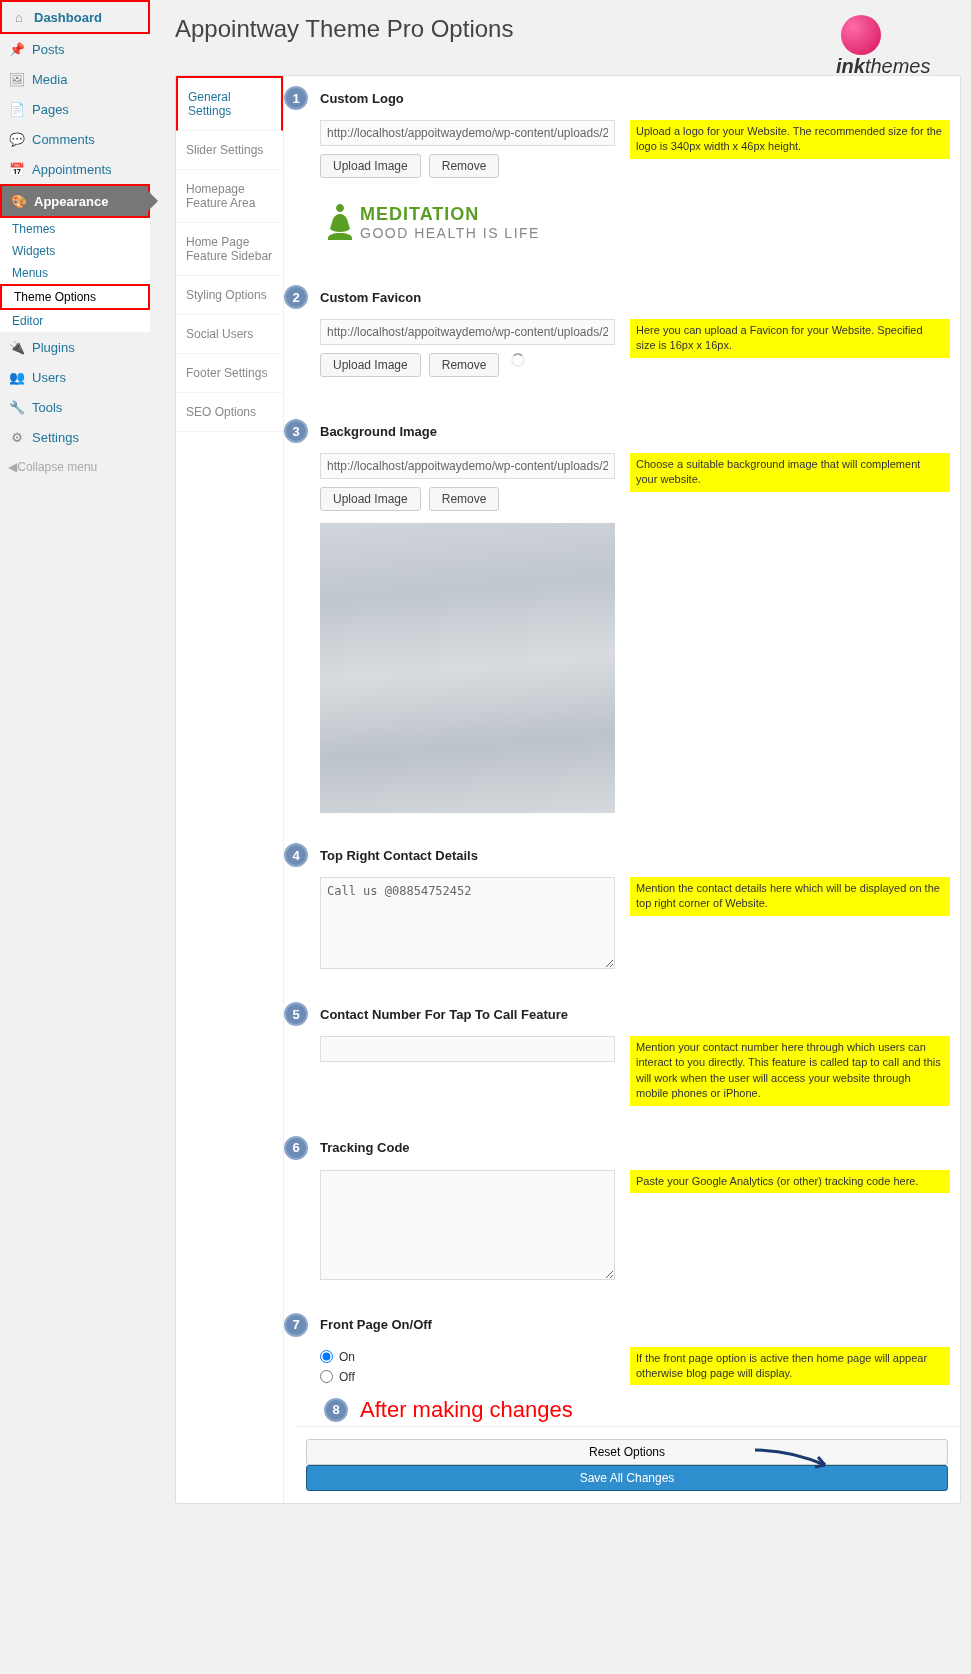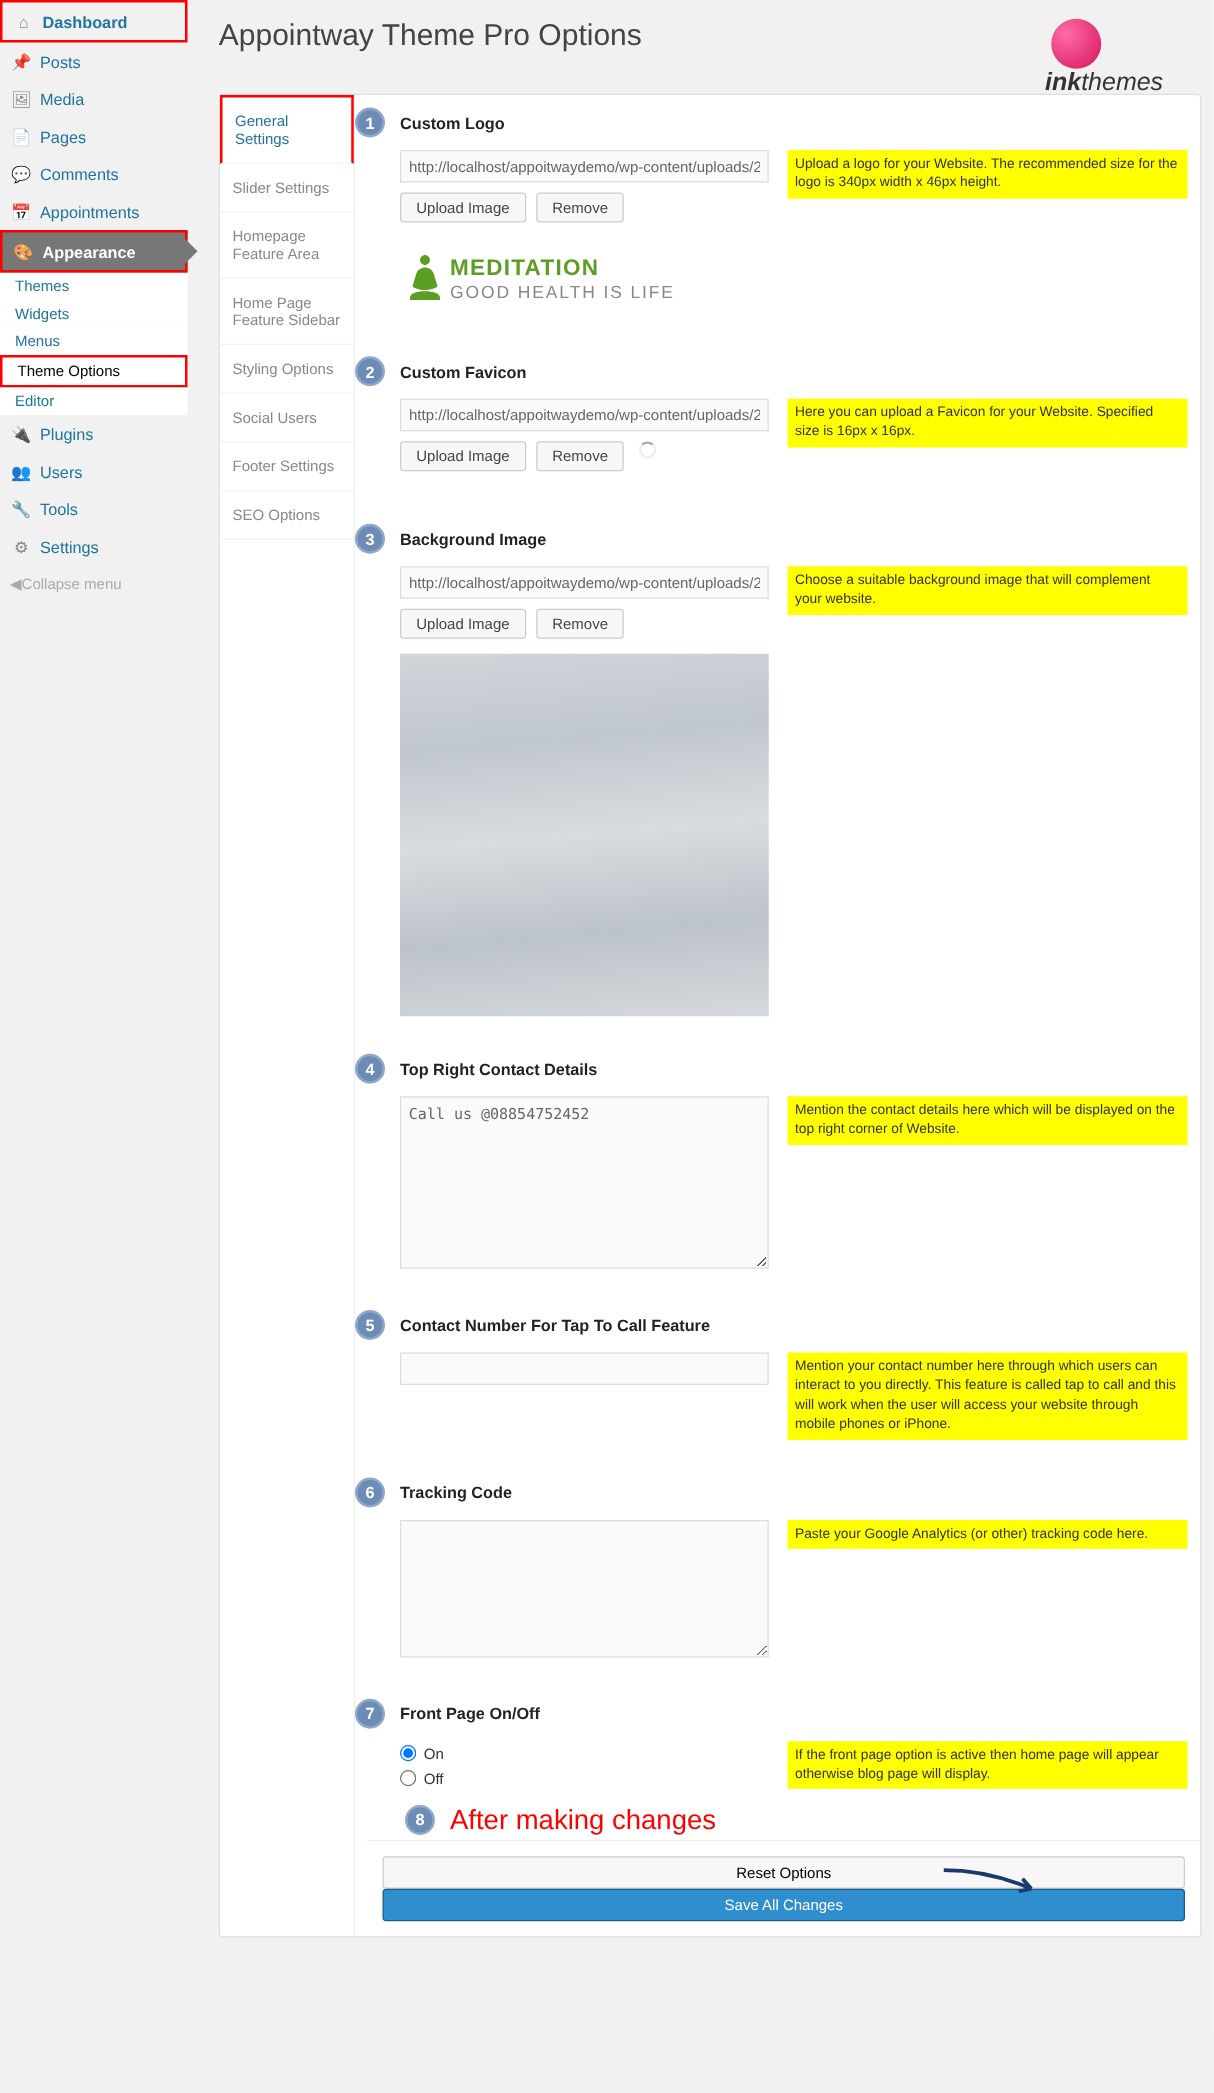--- a/index.html
+++ b/index.html
@@ -38,21 +38,21 @@
 .btn-row { display: flex; gap: 8px; margin-bottom: 12px; }
 .btn { padding: 4px 12px; border: 1px solid #ccc; background: #f7f7f7; border-radius: 3px; font-size: 12px; color: #444; cursor: pointer; }
 .help { background: #ffff00; color: #333; font-size: 11px; padding: 4px 6px; line-height: 1.4; }
 .preview-logo { display: flex; align-items: center; padding: 10px 0; }
 .med-icon { width: 40px; height: 45px; position: relative; }
 .med-icon svg { width: 100%; height: 100%; }
 .med-text { }
 .med-text .t1 { color: #5a9e23; font-weight: bold; font-size: 18px; letter-spacing: 1px; }
 .med-text .t2 { color: #888; font-size: 14px; letter-spacing: 1.5px; }
 .bg-prev { width: 295px; height: 290px; background: linear-gradient(175deg, #d0d5da, #c0c7cd, #d8dce0, #bcc3c9, #d5d9dd); }
-.textarea { width: 100%; height: 138px; border: 1px solid #ddd; background: #fafafa; padding: 6px; font-size: 12px; color: #666; resize: both; }
+.textarea { width: 100%; height: 92px; border: 1px solid #ddd; background: #fafafa; padding: 6px; font-size: 12px; color: #666; resize: both; }
 .textarea.tall { height: 110px; }
 .small-input { width: 100%; padding: 5px 6px; border: 1px solid #ddd; background: #fafafa; font-size: 12px; height: 26px; }
 .radio-row { display: flex; align-items: center; gap: 6px; padding: 3px 0; font-size: 12px; }
 .footer-bar { display: flex; justify-content: space-between; padding: 12px; border-top: 1px solid #eee; position: absolute; bottom: 0; left: 118px; right: 0; flex-direction: column; }
 .btn-reset { padding: 5px 12px; border: 1px solid #ccc; background: #f7f7f7; border-radius: 3px; font-size: 12px; cursor: pointer; }
 .btn-save { padding: 5px 12px; border: 1px solid #1c5a85; background: #2e8ece; color: #fff; border-radius: 3px; font-size: 12px; cursor: pointer; }
 .annot { color: red; font-size: 22px; font-weight: normal; display: flex; align-items: center; gap: 8px; margin: 10px 0 0 40px; }
 .arrow-container { position: absolute; bottom: 25px; right: 120px; }
 .arrow-svg { width: 90px; height: 30px; }
 .spinner { width: 14px; height: 14px; border: 2px solid #eee; border-top-color: #aaa; border-radius: 50%; display: inline-block; margin-left: 4px; vertical-align: middle; }

